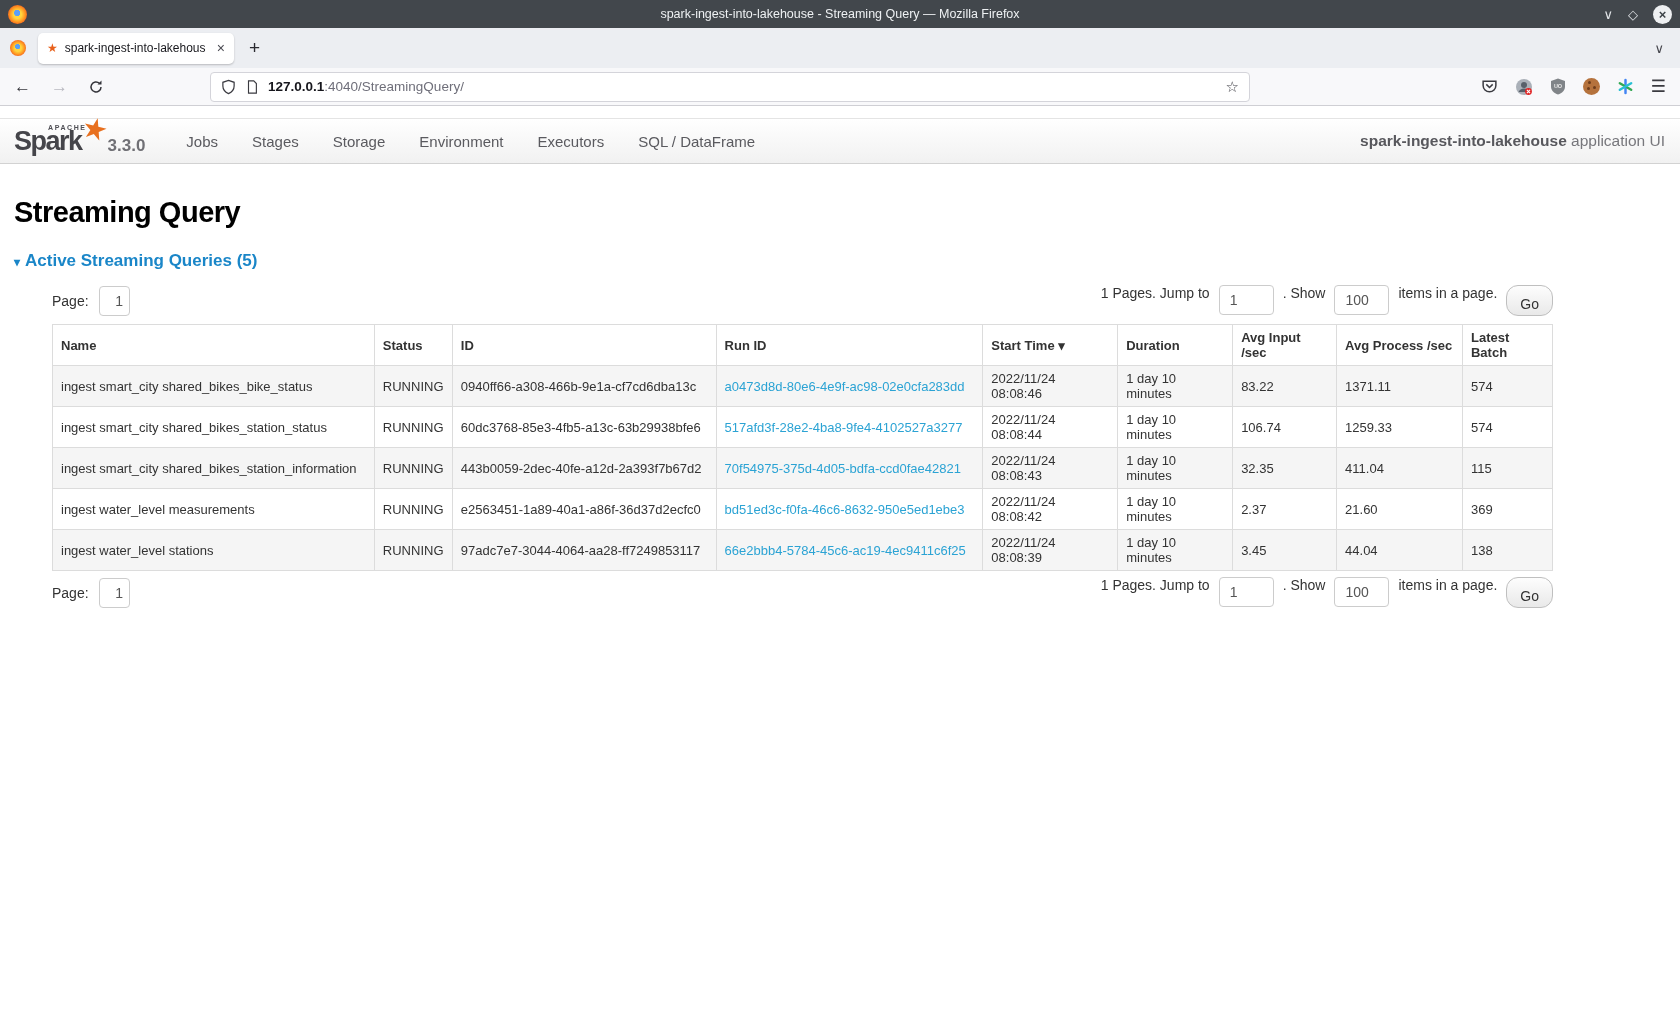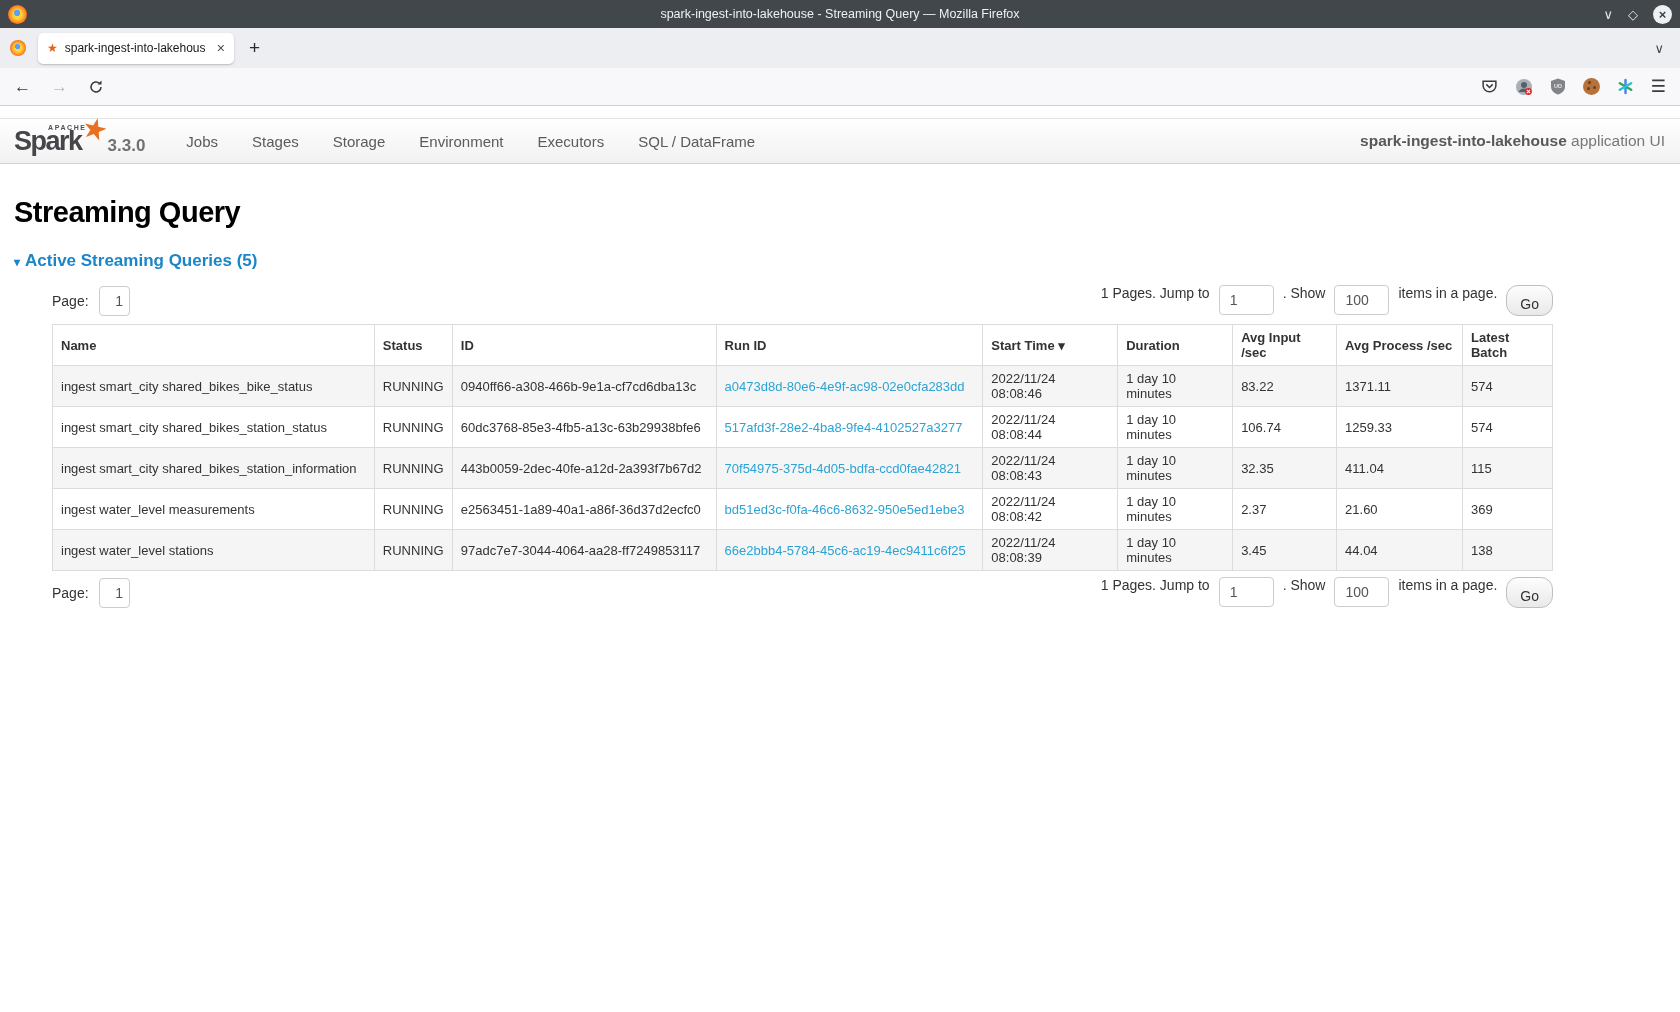--- a/index.html
+++ b/index.html
@@ -112,20 +112,34 @@
 
 <div class="toolbar">
   <span class="nav-btn">←</span>
   <span class="nav-btn disabled">→</span>
   <span class="reload-ic">
     <svg width="16" height="16" viewBox="0 0 16 16">
         <path d="M13 8a5 5 0 1 1-1.6-3.7" fill="none" stroke="#35353b" stroke-width="1.5"></path>
         <path d="M13.5 1.5v4h-4z" fill="#35353b"></path>
       </svg>
   </span>
+  <div class="urlbar">
+    <span>
+      <svg width="15" height="16" viewBox="0 0 16 16">
+          <path d="M8 1l6 2v4c0 4-2.6 6.6-6 8-3.4-1.4-6-4-6-8V3z" fill="none" stroke="#3a3a40" stroke-width="1.3"></path>
+        </svg>
+    </span>
+    <span>
+      <svg width="14" height="16" viewBox="0 0 16 16">
+          <path d="M4 1h6l3 3v11H4z" fill="none" stroke="#3a3a40" stroke-width="1.3"></path>
+        </svg>
+    </span>
+    <span class="url-text"><b class="url-host">127.0.0.1</b><span class="url-path">:4040/StreamingQuery/</span></span>
+    <span class="url-star">☆</span>
+  </div>
   <div class="ext-icons">
     <span>
       <svg width="17" height="17" viewBox="0 0 16 16">
           <path d="M2 3h12v4a6 6 0 0 1-12 0z" fill="none" stroke="#3a3a40" stroke-width="1.4"></path>
           <path d="M5 6l3 3 3-3" fill="none" stroke="#3a3a40" stroke-width="1.4"></path>
         </svg>
     </span>
     <span>
       <svg width="18" height="18" viewBox="0 0 18 18">
           <circle cx="9" cy="9" r="8" fill="#aab0b8"></circle>

